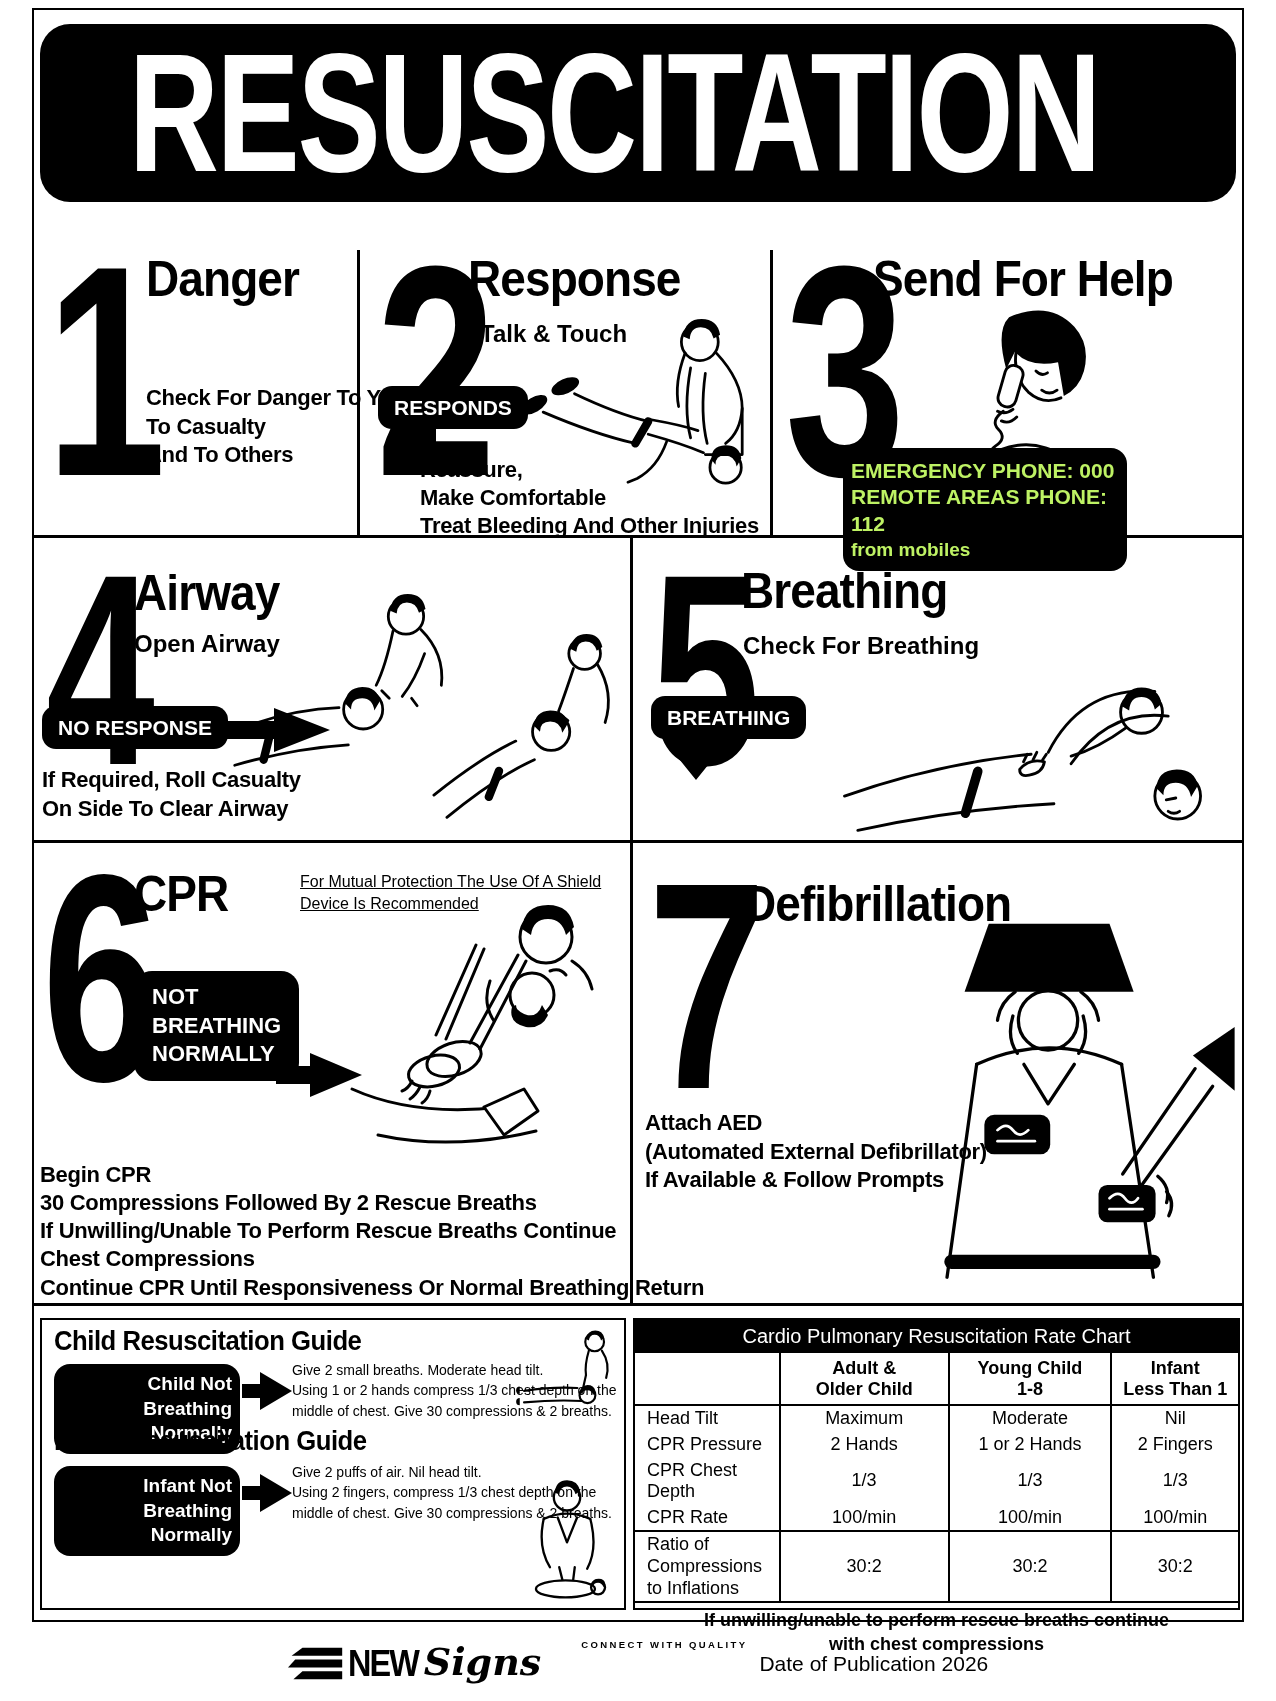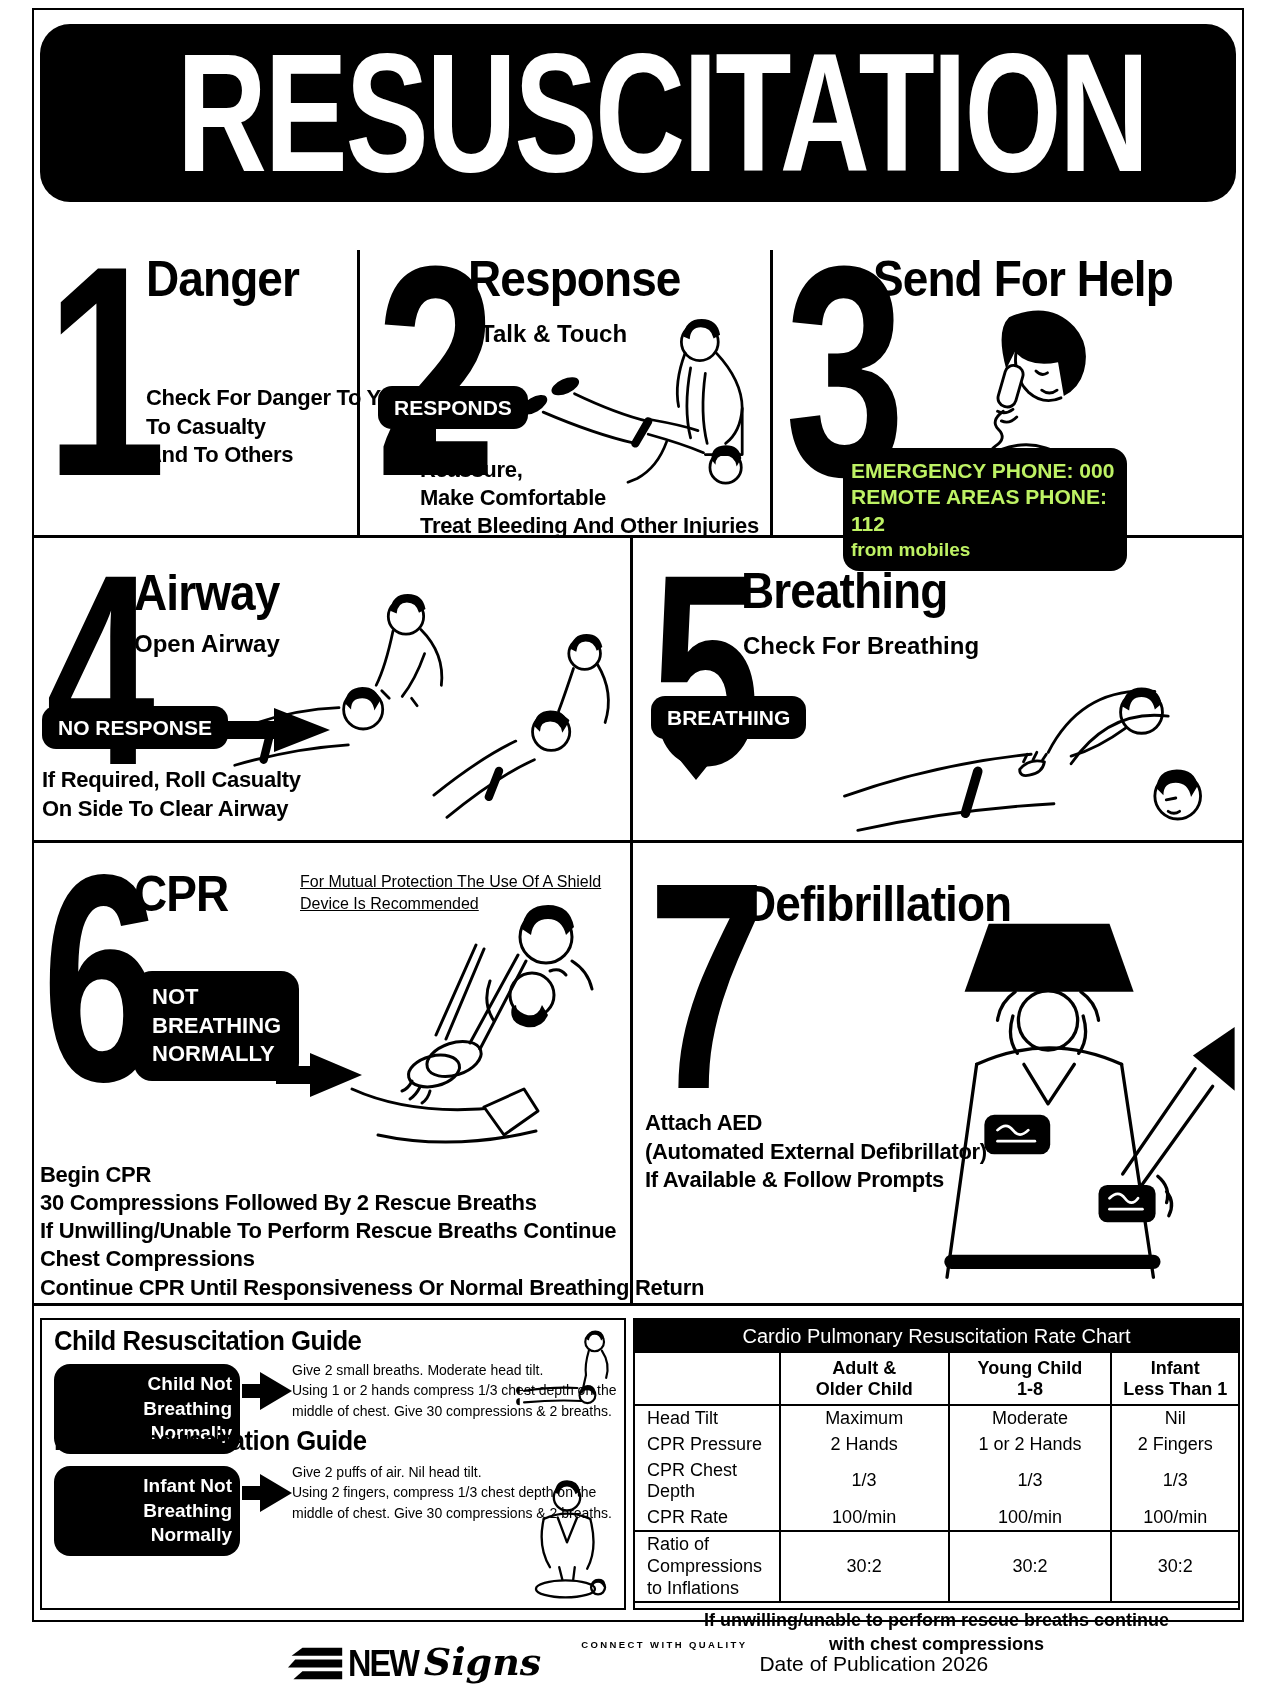--- a/index.html
+++ b/index.html
@@ -4,21 +4,21 @@
 <style>
   html,body{margin:0;padding:0;background:#fff;}
   .poster{position:relative;width:1276px;height:1701px;background:#fff;color:#000;
           font-family:"Liberation Sans",sans-serif;overflow:hidden;margin:0 auto;}
   .frame{position:absolute;left:32px;top:8px;width:1212px;height:1614px;
          border:2px solid #000;box-sizing:border-box;}
   .preline{white-space:pre-line;}
 
   
   .title-banner{position:absolute;left:6px;right:6px;top:14px;height:178px;background:#000;
-                border-radius:30px;display:flex;align-items:center;justify-content:flex-start;}
+                border-radius:30px;display:flex;align-items:center;justify-content:flex-end;}
   .title-text{color:#fff;font-weight:bold;font-size:160px;letter-spacing:-3px;
               transform:scale(0.78,1.05);white-space:nowrap;}
 
   
   .row{position:absolute;left:0;right:0;border-bottom:3px solid #000;box-sizing:border-box;}
   .row1{top:192px;height:336px;}
   .row2{top:528px;height:305px;}
   .row3{top:833px;height:463px;}
   .rowB{top:1296px;height:314px;border-bottom:none;}
   .col{position:absolute;top:0;bottom:0;}

